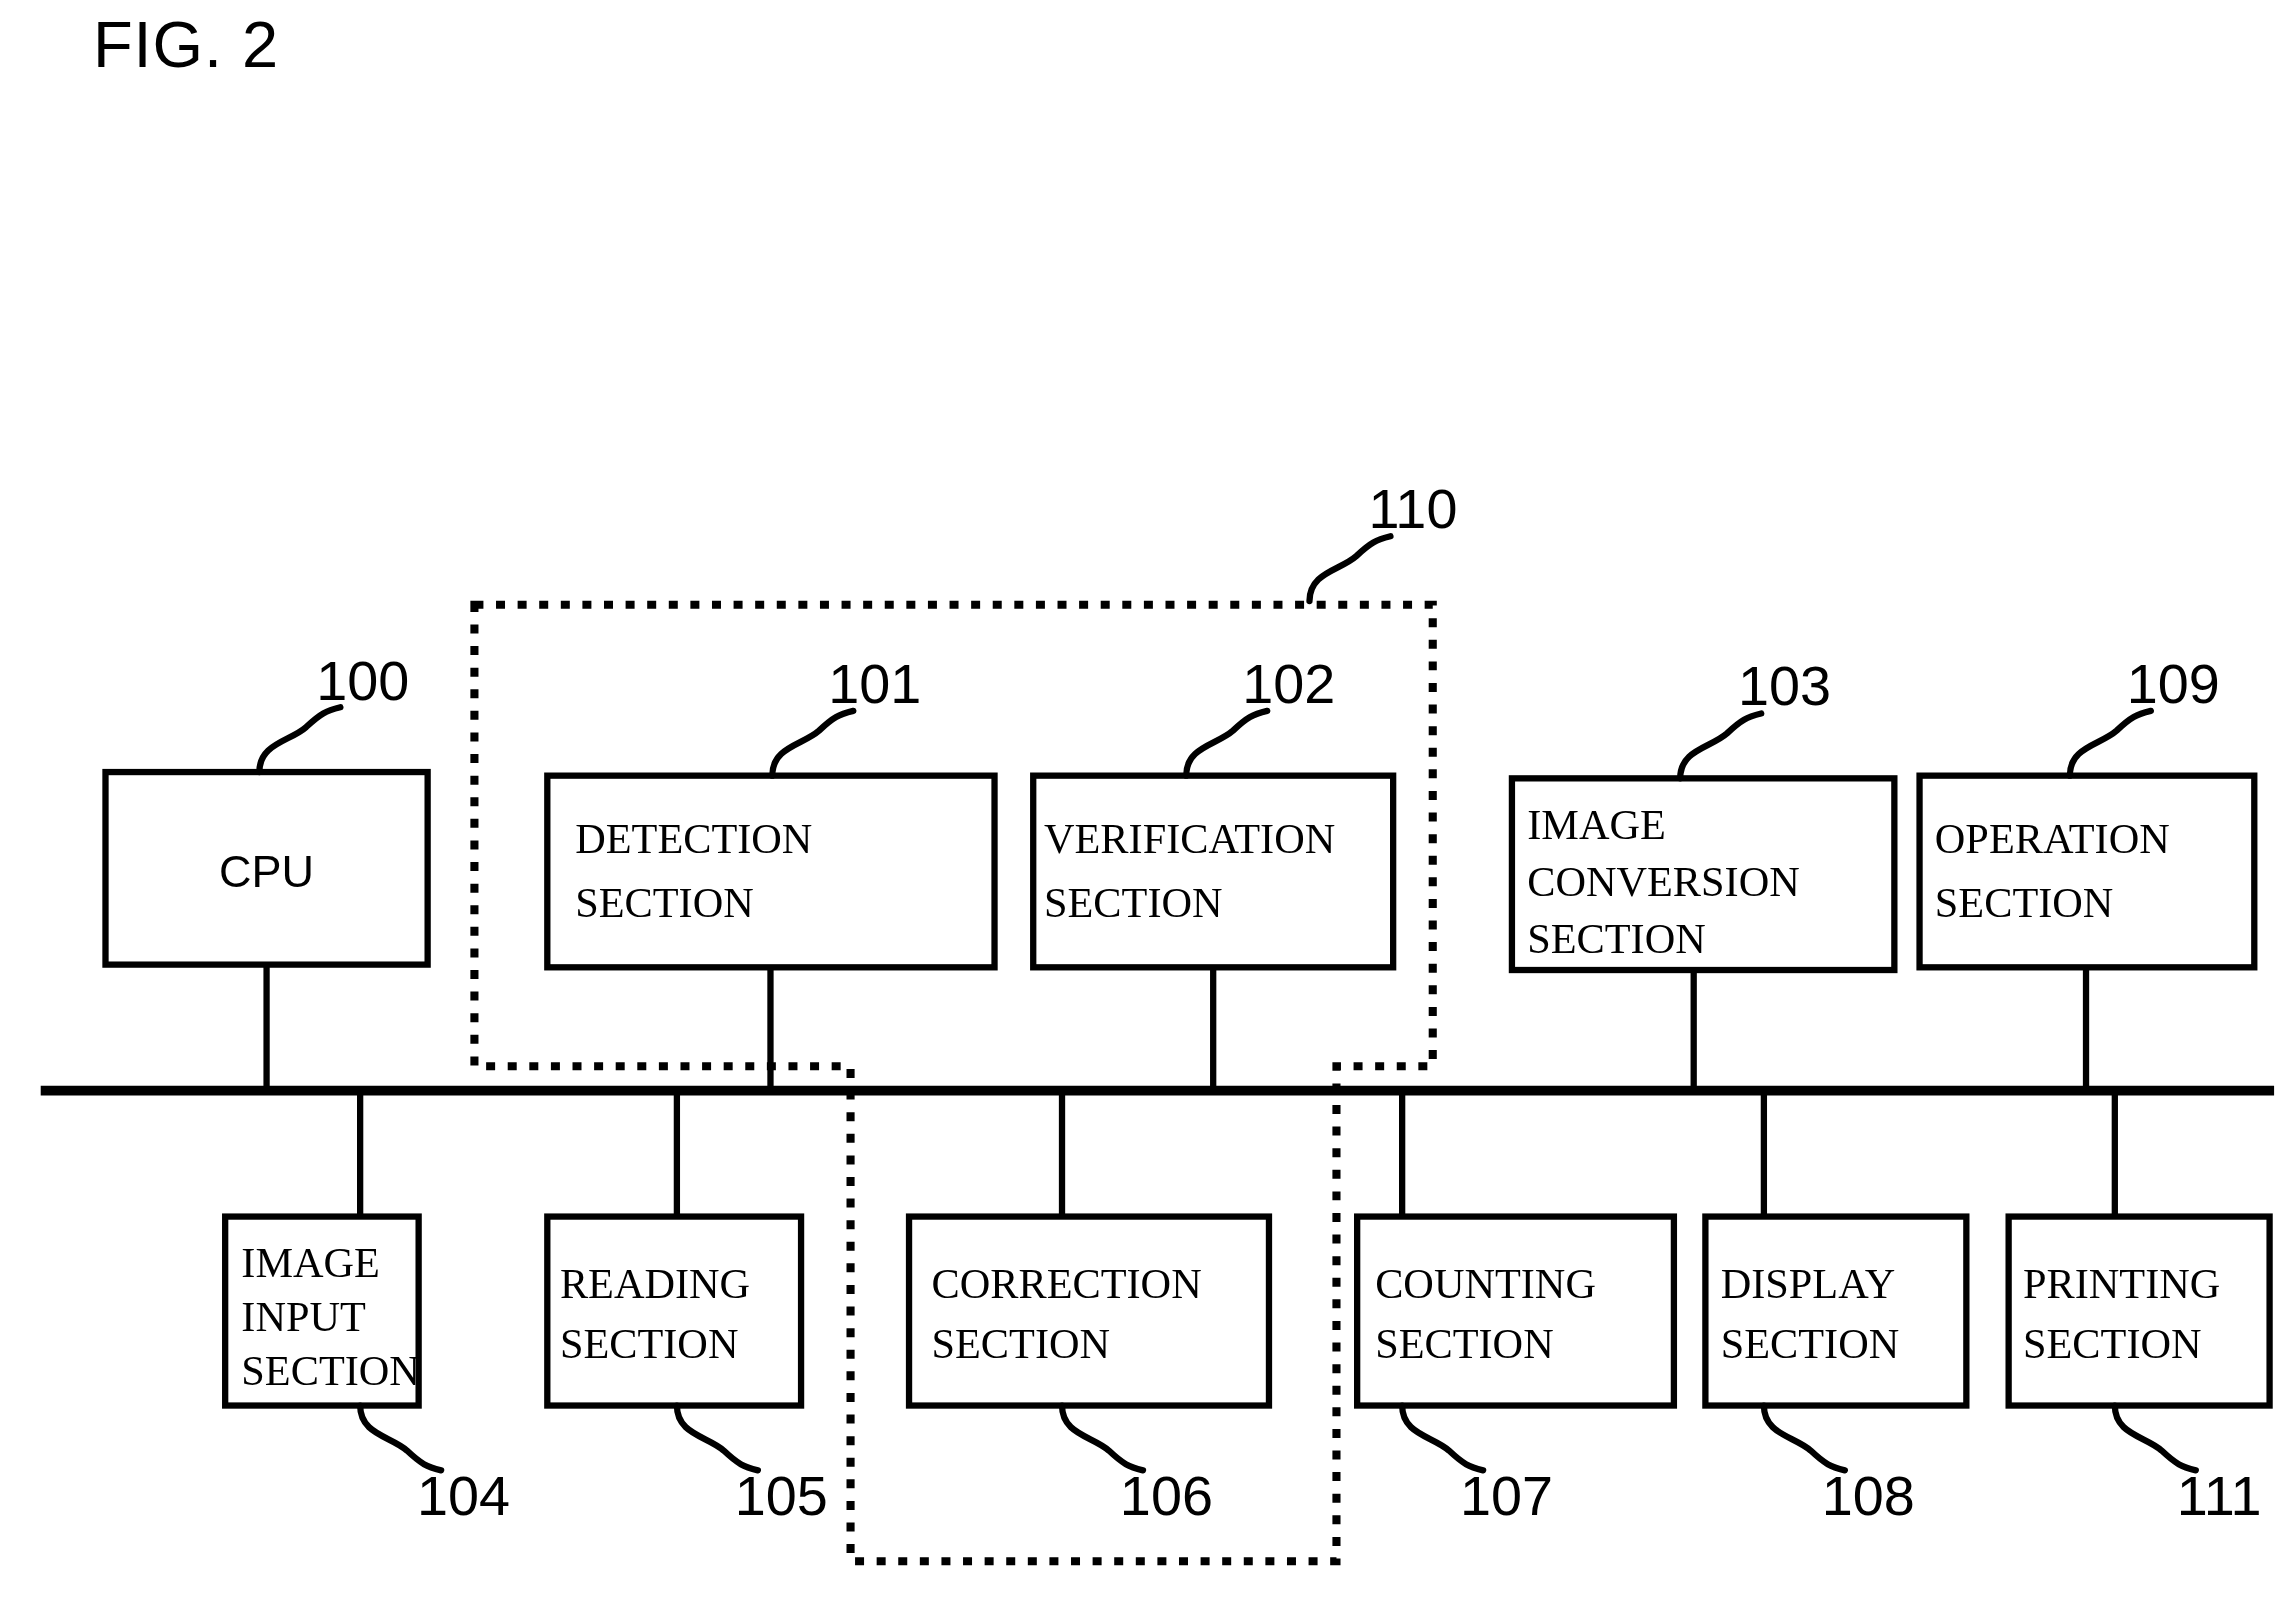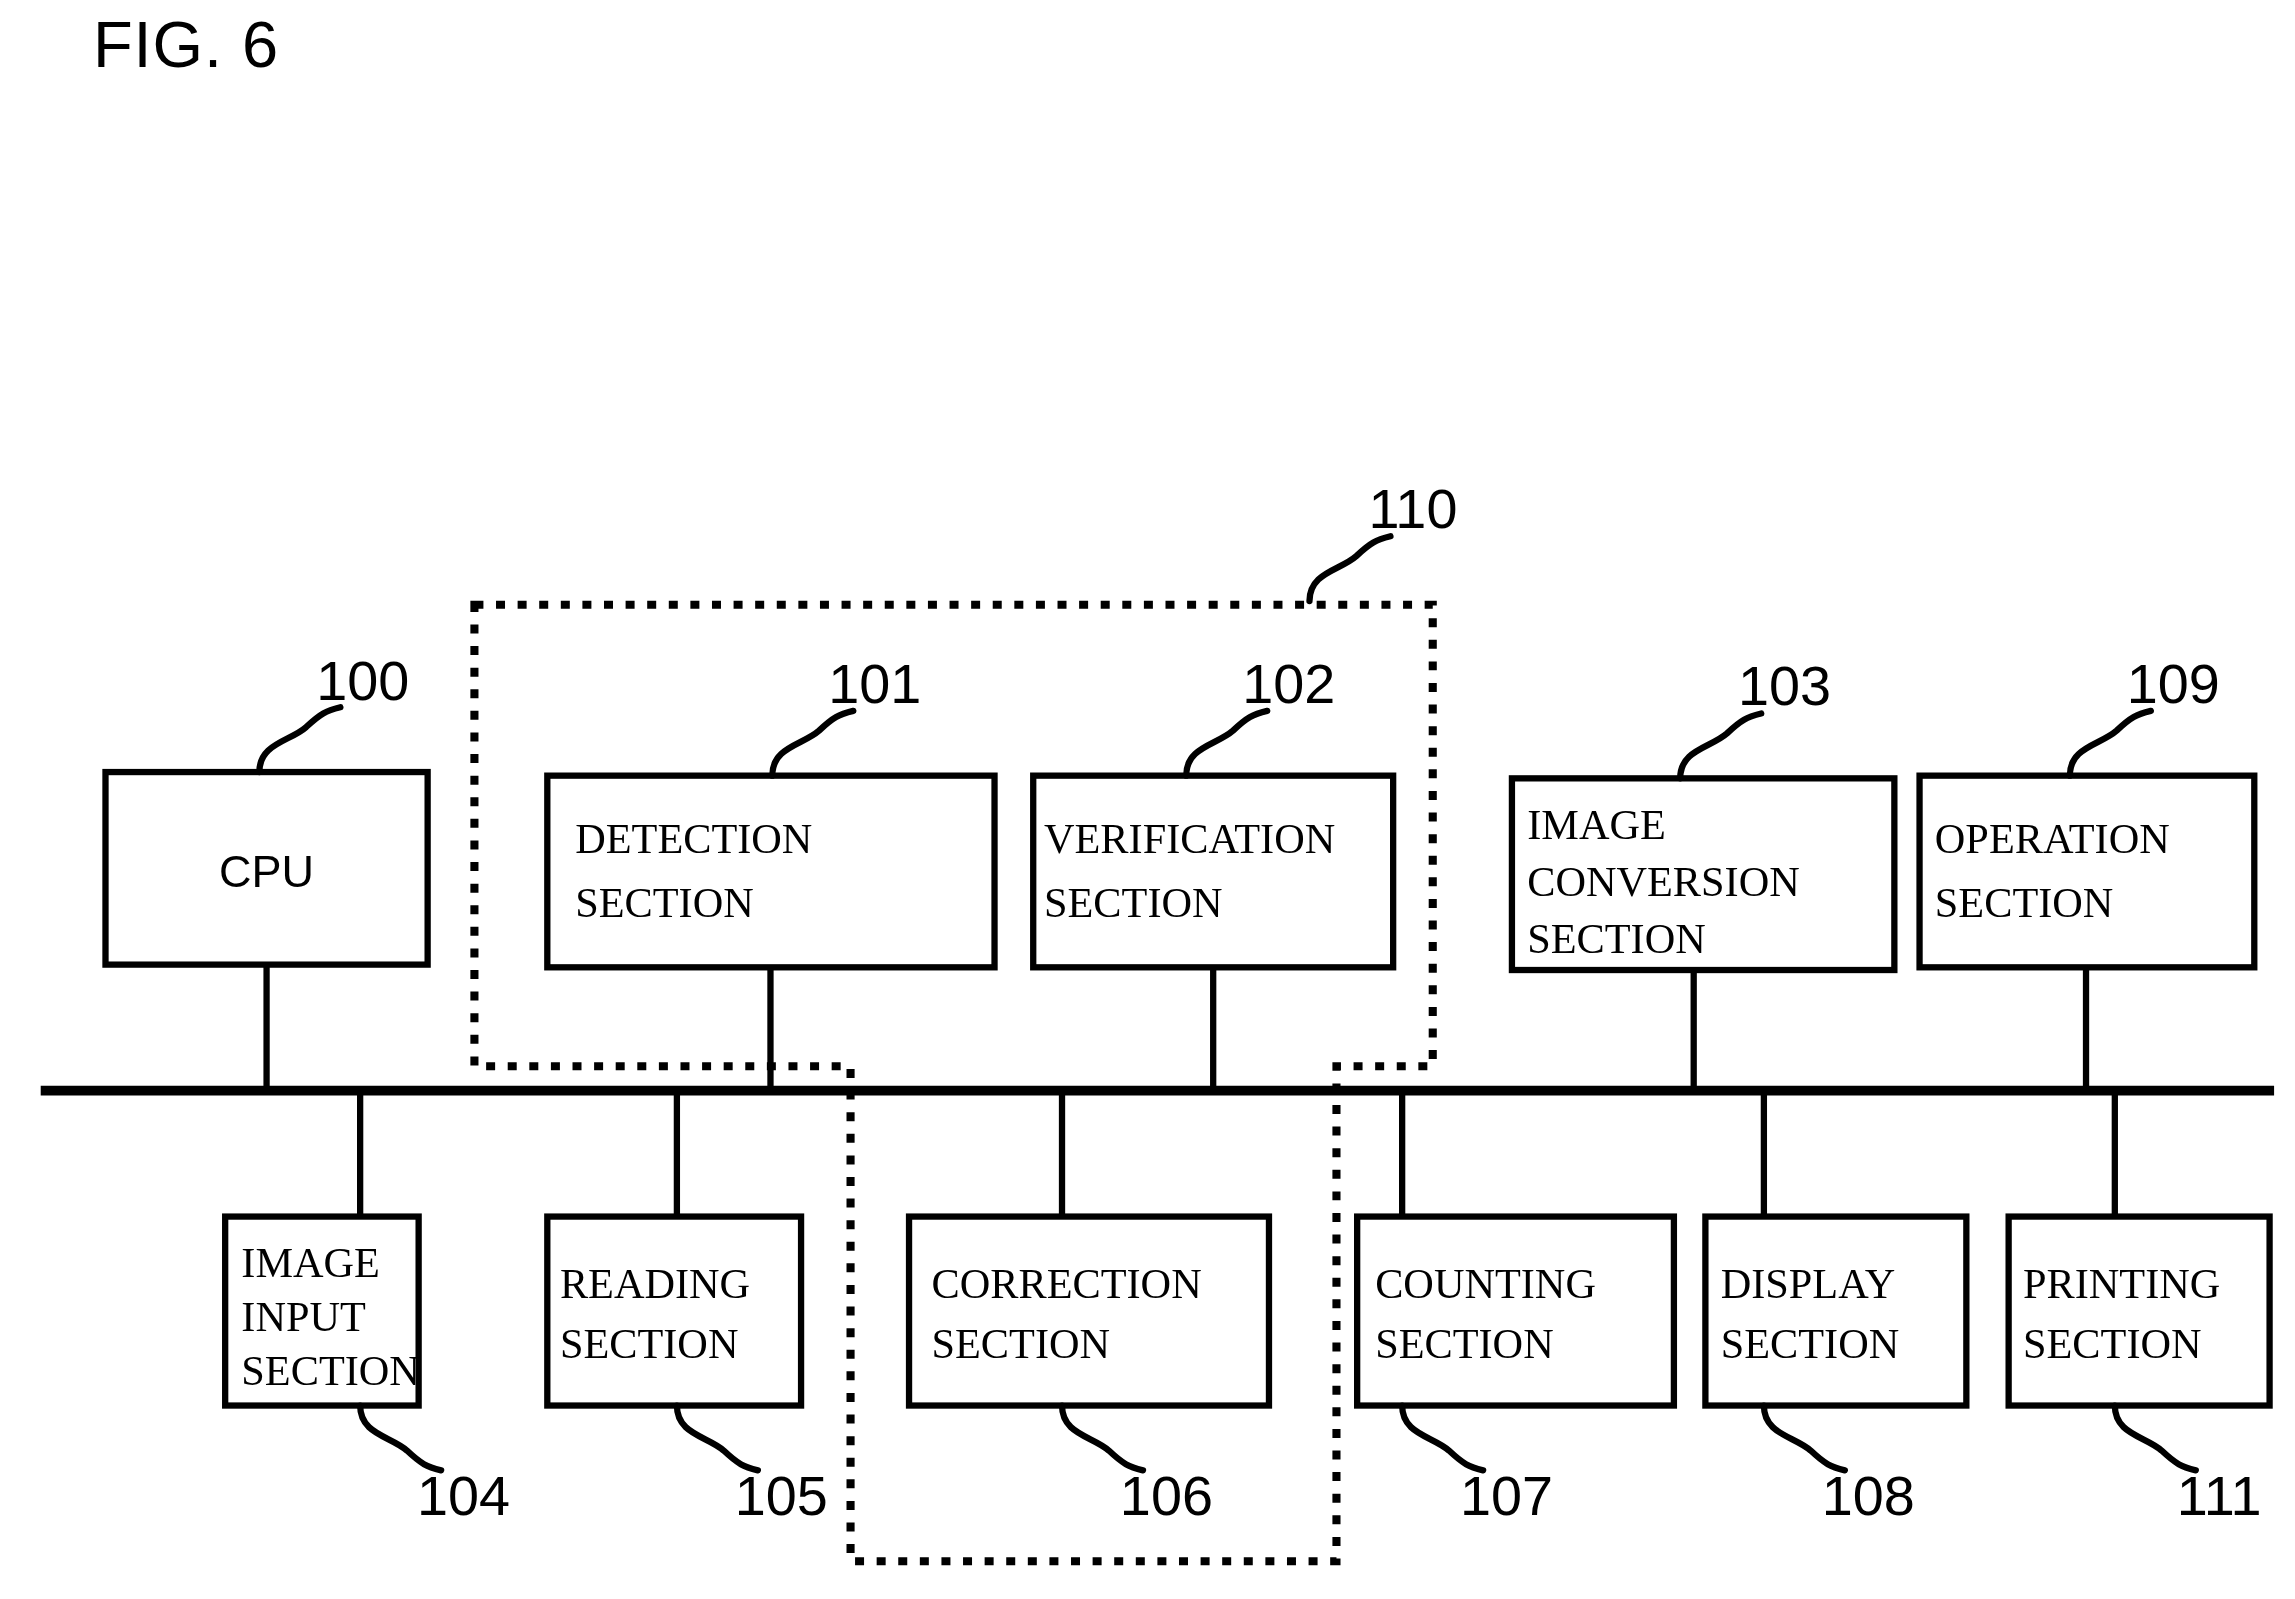--- a/index.html
+++ b/index.html
@@ -84,21 +84,21 @@
     fill: #000000;
     text-anchor: middle;
     dominant-baseline: middle;
   }
 </style>
 </head>
 <body>
 
 <div id="figure-root">
 
-  <div class="fig-title">FIG. 6</div>
+  <div class="fig-title">FIG. 2</div>
 
   <svg class="diagram" viewBox="0 0 2550 1777" xmlns="http://www.w3.org/2000/svg">
 
     <path class="dotted-region" d="M 527,672 L 1592,672 L 1592,1185 L 1485,1185 L 1485,1735 L 945,1735 L 945,1185 L 527,1185 Z"></path>
 
     <line class="bus-line" x1="45" y1="1212" x2="2527" y2="1212"></line>
 
     <line class="stem" x1="296" y1="1072" x2="296" y2="1212"></line>
     <line class="stem" x1="856" y1="1075" x2="856" y2="1212"></line>
     <line class="stem" x1="1348" y1="1075" x2="1348" y2="1212"></line>

